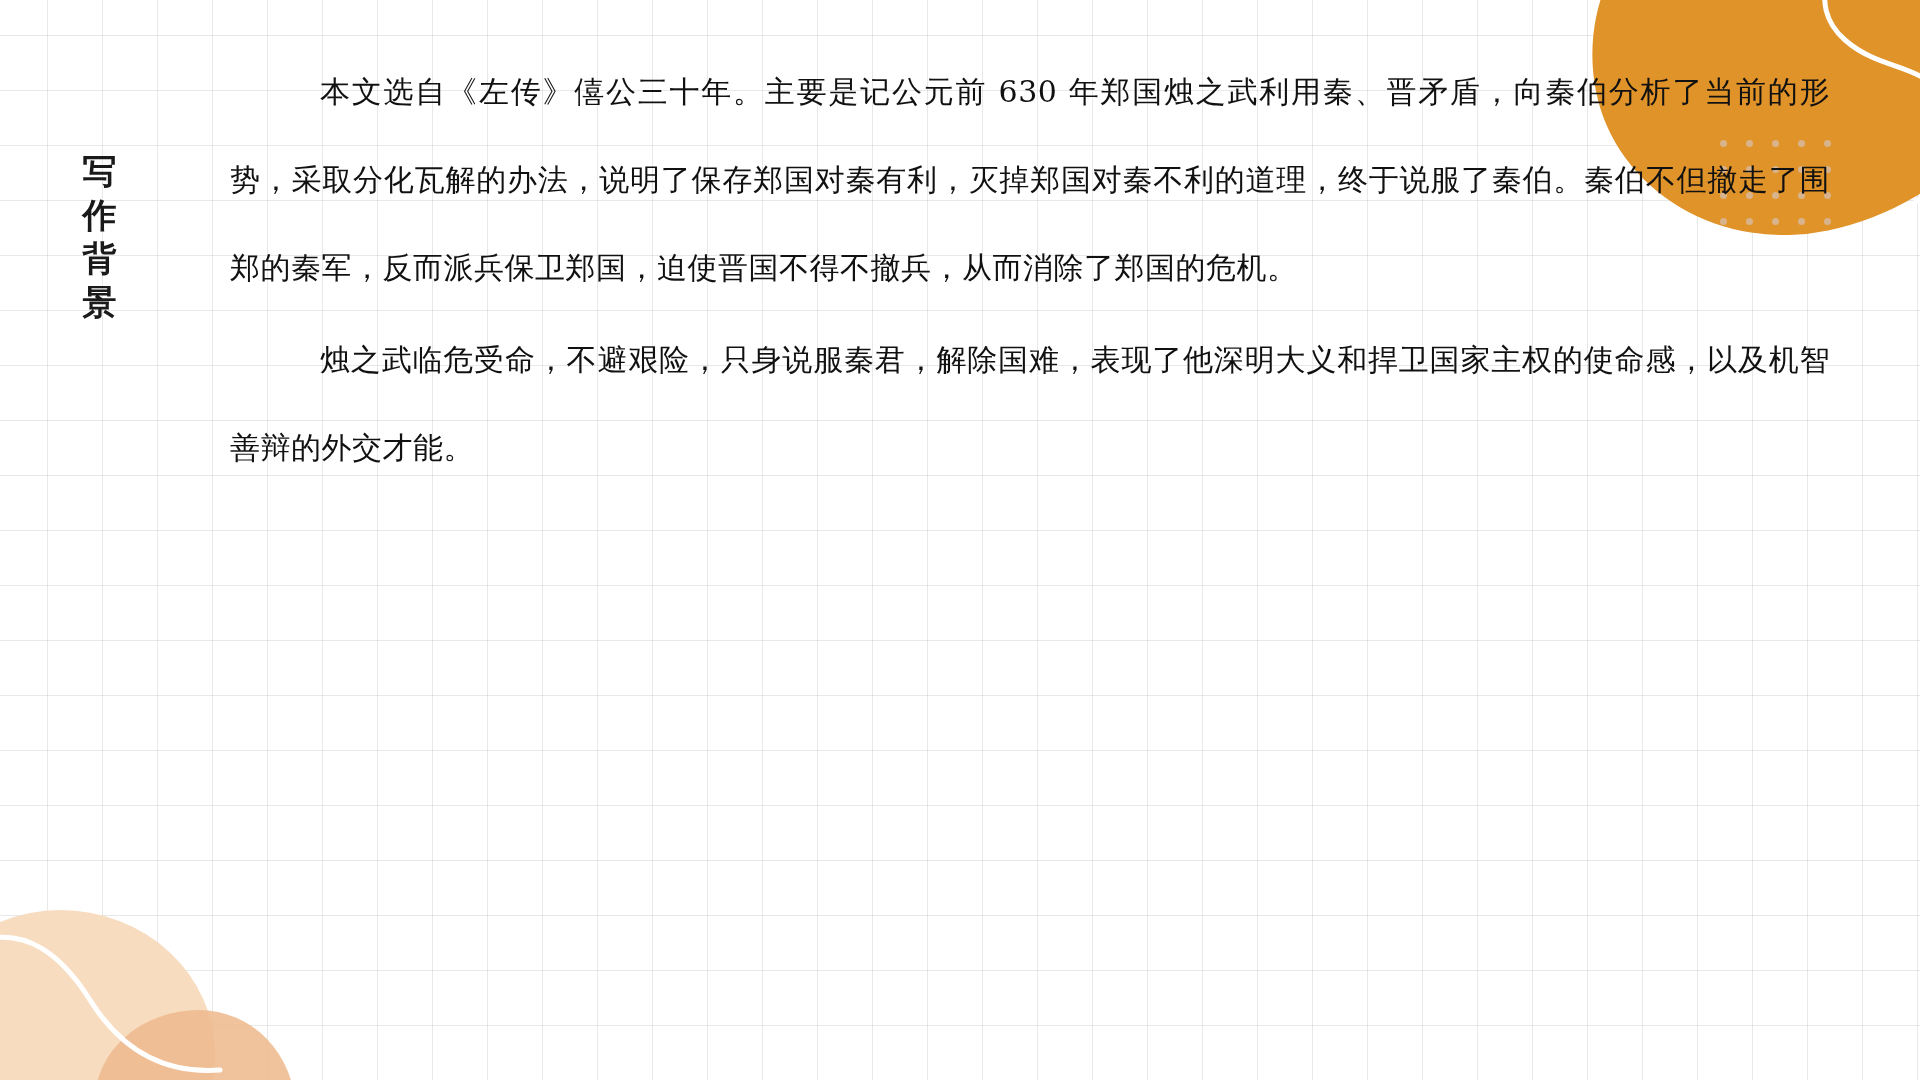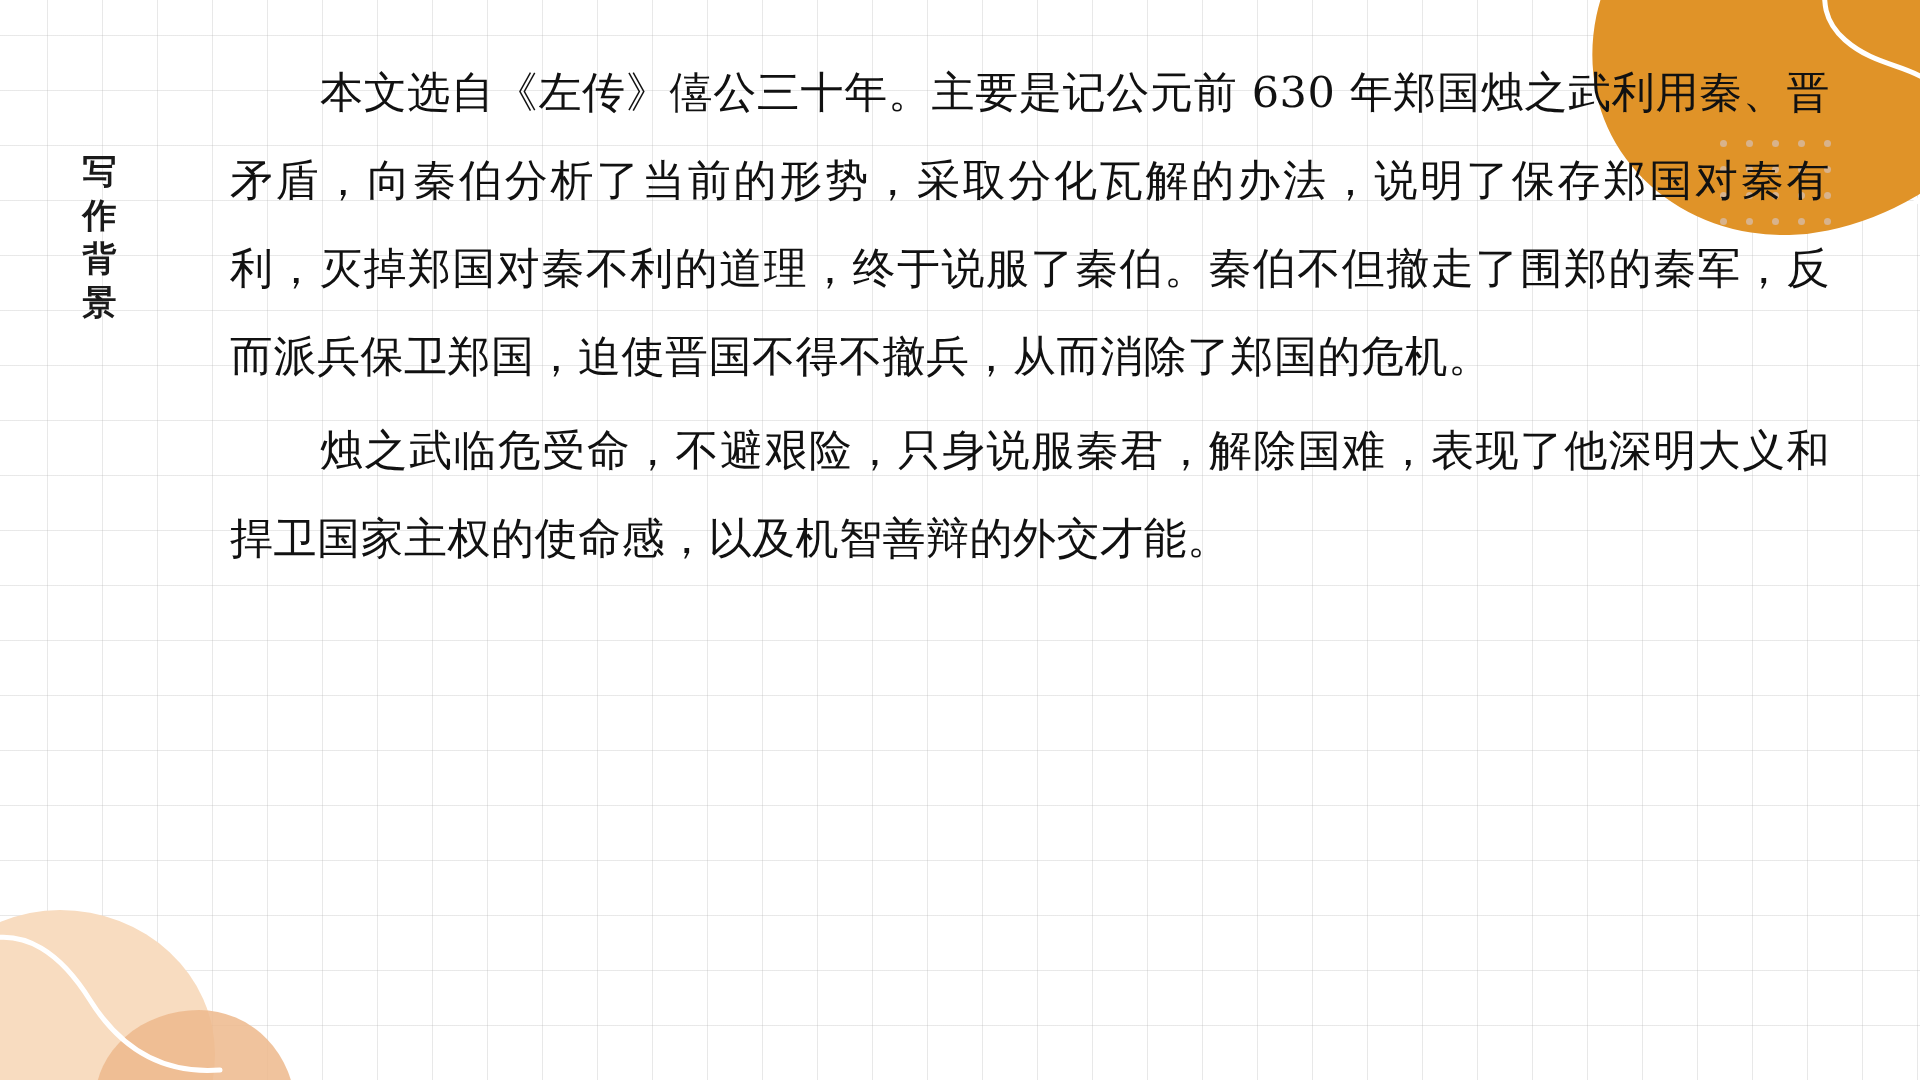--- a/index.html
+++ b/index.html
@@ -115,30 +115,30 @@
 
   
   .content {
     position: absolute;
     left: 230px;
     top: 48px;
     width: 1600px;
   }
   .para {
     font-family: "DejaVu Serif", "Liberation Serif", serif;
-    font-size: 43px;
+    font-size: 30px;
     line-height: 88px;
     color: #111111;
     text-indent: 90px;
     margin: 0;
     letter-spacing: 0.5px;
     text-align: justify;
     text-justify: inter-ideograph;
   }
-  .para + .para { margin-top: 6px; }
+  .para + .para { margin-top: 6px; font-family: Liberation Mono, monospace; }
 </style>
 </head>
 <body>
 
 <div id="slide">
 
   <div class="grid-bg"></div>
 
   <div class="deco-orange-blob"></div>
   <svg class="deco-white-swirl" viewBox="0 0 330 310">

